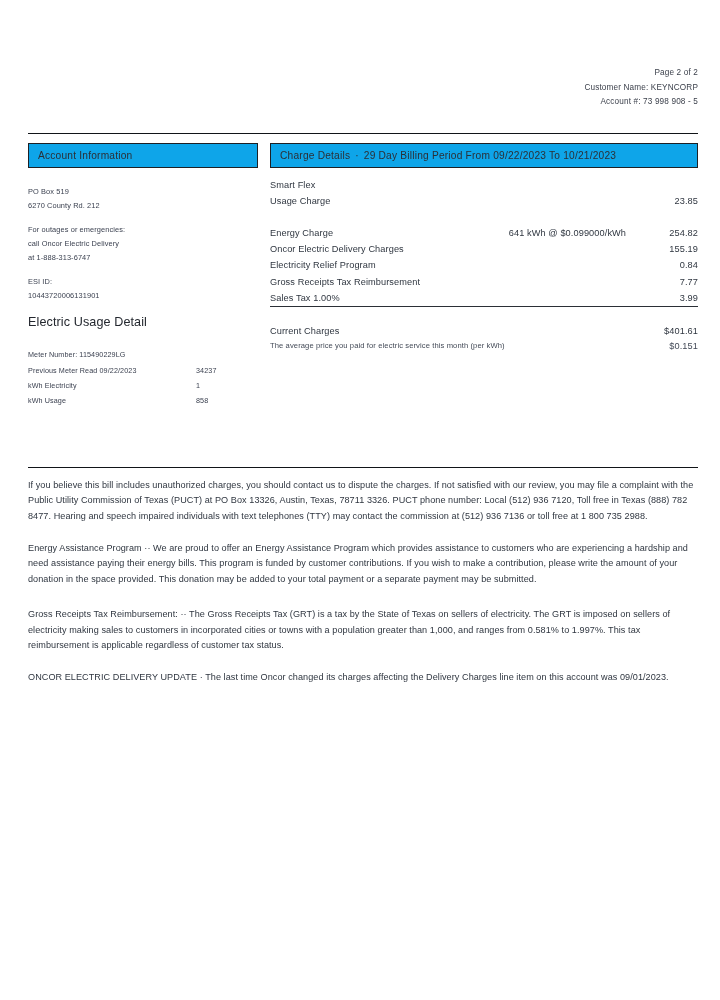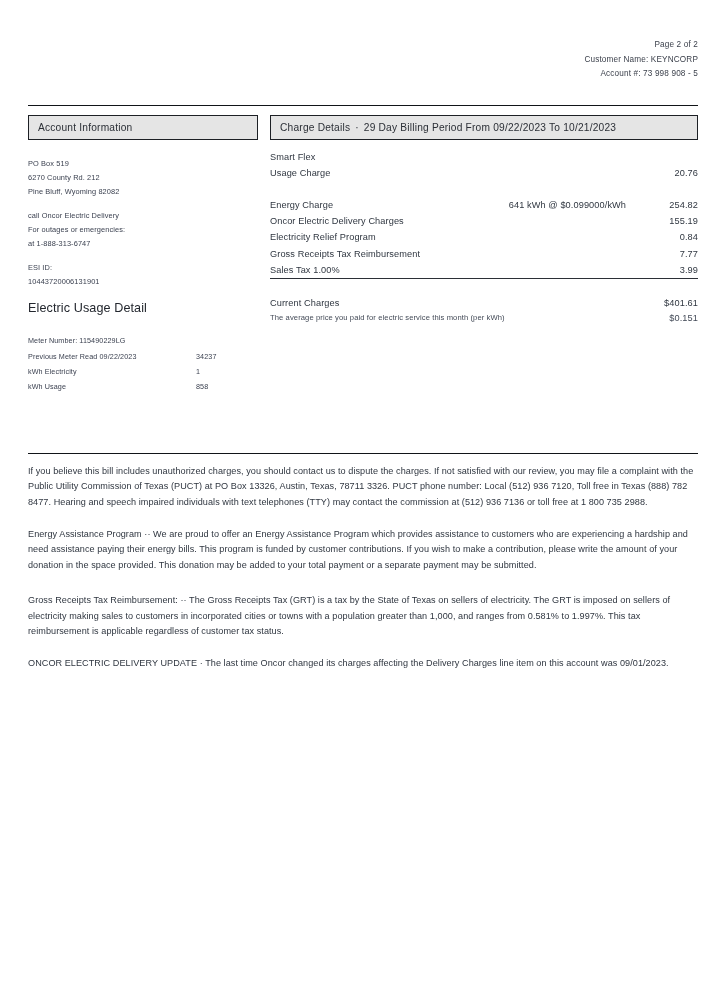--- a/index.html
+++ b/index.html
@@ -21,20 +21,21 @@
     height: 1000px;
     box-sizing: border-box;
     padding: 0;
     position: relative;
   }
 
   
   .doc-header {
     padding: 38px 22px 0 0;
     text-align: right;
+    margin-top: 28px;
   }
   .doc-header div {
     font-size: 8.2px;
     line-height: 14.5px;
     letter-spacing: 0.15px;
     color: #3a3f4a;
     white-space: nowrap;
   }
 
   
@@ -48,21 +49,21 @@
     display: flex;
     align-items: flex-start;
     margin: 9px 22px 0 28px;
     gap: 12px;
   }
   .col-left  { width: 230px; flex: 0 0 230px; }
   .col-right { flex: 1 1 auto; }
 
   .panel-title {
     border: 1.5px solid #1d2025;
-    background: #e5e5e5;
+    background: #0ea5e9;
     font-size: 10.2px;
     letter-spacing: 0.2px;
     padding: 6px 8px 6px 9px;
     box-sizing: border-box;
     color: #2b2f36;
     height: 25px;
     display: flex;
     align-items: center;
     white-space: nowrap;
     overflow: hidden;
@@ -178,24 +179,23 @@
   <div class="panels">
 
     <div class="col-left">
       <div class="panel-title">
         <span>Account Information</span>
       </div>
 
       <div class="acct-lines">
         <div class="ln">PO Box 519</div>
         <div class="ln">6270 County  Rd.  212</div>
-        <div class="ln">Pine  Bluff,  Wyoming   82082</div>
         <div class="spacer"></div>
+        <div class="ln">For outages  or  emergencies:</div>
         <div class="ln">call Oncor Electric  Delivery</div>
-        <div class="ln">For outages  or  emergencies:</div>
         <div class="ln">at 1-888-313-6747</div>
         <div class="spacer"></div>
         <div class="ln">ESI ID:</div>
         <div class="ln">10443720006131901</div>
       </div>
 
       <div class="usage-heading">Electric Usage Detail</div>
 
       <table class="usage-table">
         <tbody>
@@ -228,21 +228,21 @@
       <table class="charges">
         <tbody>
           <tr>
             <td class="desc">Smart Flex</td>
             <td class="mid"></td>
             <td class="amt"></td>
           </tr>
           <tr>
             <td class="desc">Usage Charge</td>
             <td class="mid"></td>
-            <td class="amt">20.76</td>
+            <td class="amt">23.85</td>
           </tr>
 
           <tr class="gap">
             <td></td>
               <td></td>
               <td></td>
           </tr>
 
           <tr>
             <td class="desc">Energy Charge</td>

